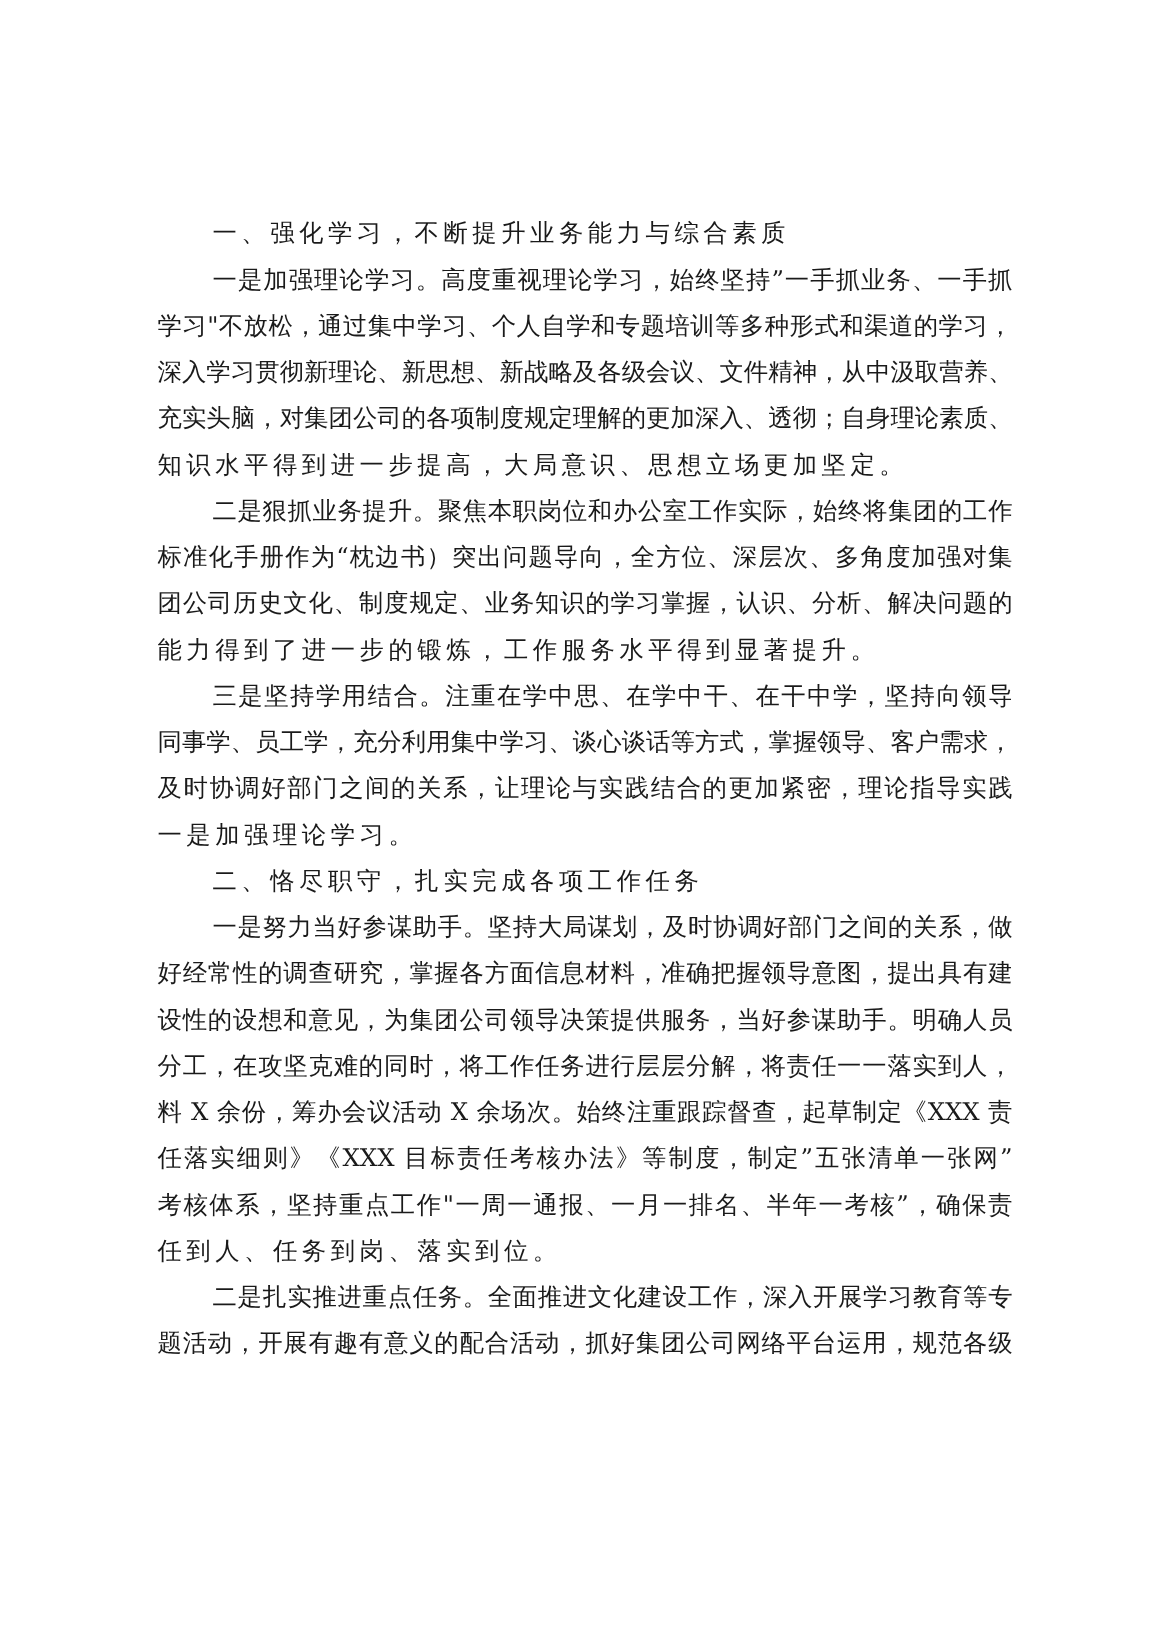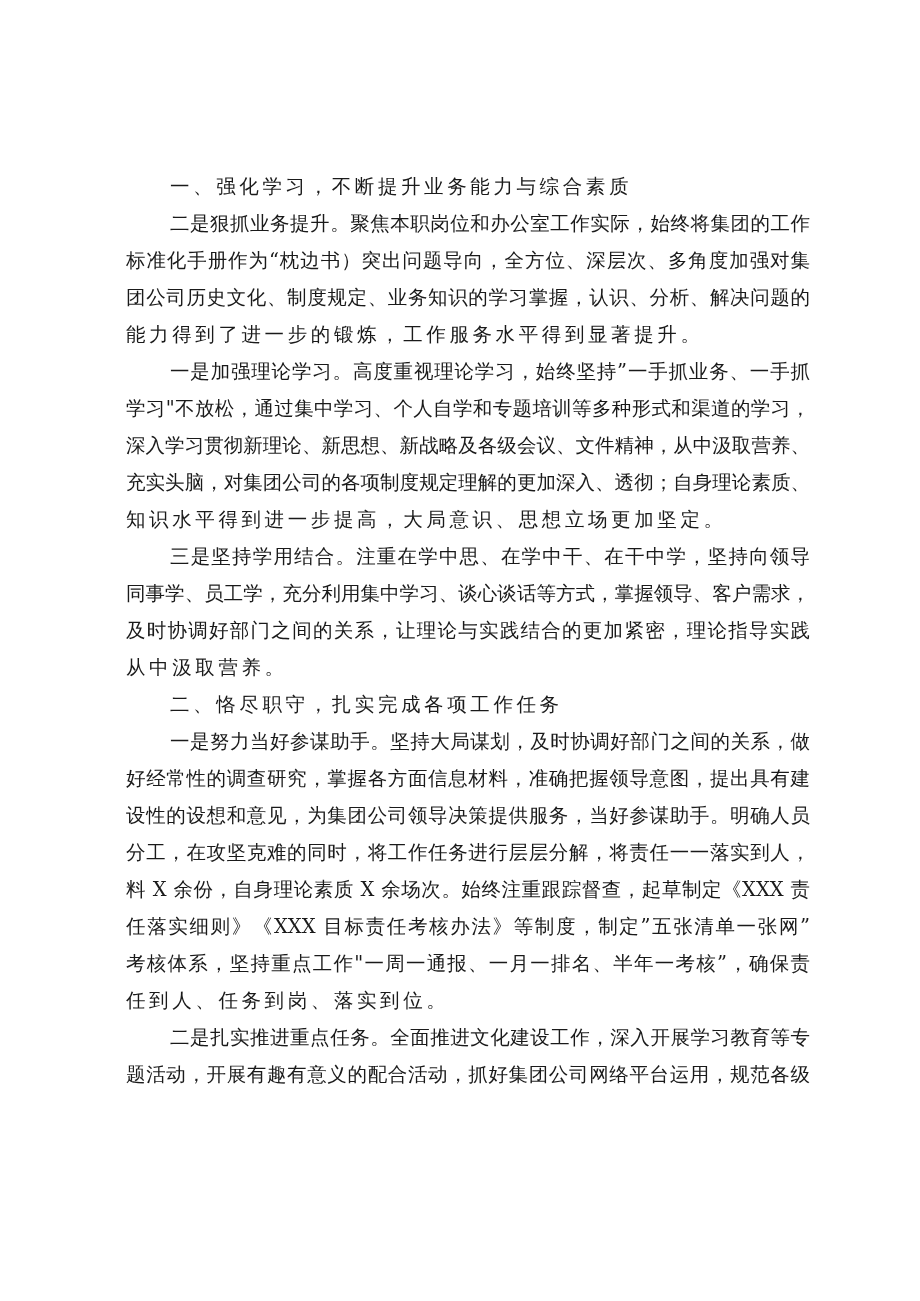--- a/index.html
+++ b/index.html
@@ -51,49 +51,49 @@
   </style>
 </head>
 <body>
 
 <div class="page">
   <div class="content">
 
     <div class="line indent">一、强化学习，不断提升业务能力与综合素质</div>
 
     <div class="para">
-      <div class="line indent justify">二是狠抓业务提升。聚焦本职岗位和办公室工作实际，始终将集团的工作</div>
-      <div class="line justify">标准化手册作为“枕边书）突出问题导向，全方位、深层次、多角度加强对集</div>
-      <div class="line justify">团公司历史文化、制度规定、业务知识的学习掌握，认识、分析、解决问题的</div>
-      <div class="line">能力得到了进一步的锻炼，工作服务水平得到显著提升。</div>
-    </div>
-
-    <div class="para">
       <div class="line indent justify">一是加强理论学习。高度重视理论学习，始终坚持”一手抓业务、一手抓</div>
       <div class="line justify">学习"不放松，通过集中学习、个人自学和专题培训等多种形式和渠道的学习，</div>
       <div class="line justify">深入学习贯彻新理论、新思想、新战略及各级会议、文件精神，从中汲取营养、</div>
       <div class="line justify">充实头脑，对集团公司的各项制度规定理解的更加深入、透彻；自身理论素质、</div>
       <div class="line">知识水平得到进一步提高，大局意识、思想立场更加坚定。</div>
     </div>
 
     <div class="para">
+      <div class="line indent justify">二是狠抓业务提升。聚焦本职岗位和办公室工作实际，始终将集团的工作</div>
+      <div class="line justify">标准化手册作为“枕边书）突出问题导向，全方位、深层次、多角度加强对集</div>
+      <div class="line justify">团公司历史文化、制度规定、业务知识的学习掌握，认识、分析、解决问题的</div>
+      <div class="line">能力得到了进一步的锻炼，工作服务水平得到显著提升。</div>
+    </div>
+
+    <div class="para">
       <div class="line indent justify">三是坚持学用结合。注重在学中思、在学中干、在干中学，坚持向领导学、</div>
       <div class="line justify">同事学、员工学，充分利用集中学习、谈心谈话等方式，掌握领导、客户需求，</div>
       <div class="line justify">及时协调好部门之间的关系，让理论与实践结合的更加紧密，理论指导实践</div>
-      <div class="line">从中汲取营养。</div>
+      <div class="line">一是加强理论学习。</div>
     </div>
 
     <div class="line indent">二、恪尽职守，扎实完成各项工作任务</div>
 
     <div class="para">
       <div class="line indent justify">一是努力当好参谋助手。坚持大局谋划，及时协调好部门之间的关系，做</div>
       <div class="line justify">好经常性的调查研究，掌握各方面信息材料，准确把握领导意图，提出具有建</div>
       <div class="line justify">设性的设想和意见，为集团公司领导决策提供服务，当好参谋助手。明确人员</div>
       <div class="line justify">分工，在攻坚克难的同时，将工作任务进行层层分解，将责任一一落实到人，</div>
-      <div class="line justify">料 X 余份，自身理论素质 X 余场次。始终注重跟踪督查，起草制定《XXX 责</div>
+      <div class="line justify">料 X 余份，筹办会议活动 X 余场次。始终注重跟踪督查，起草制定《XXX 责</div>
       <div class="line justify">任落实细则》《XXX 目标责任考核办法》等制度，制定”五张清单一张网”</div>
       <div class="line justify">考核体系，坚持重点工作"一周一通报、一月一排名、半年一考核”，确保责</div>
       <div class="line">任到人、任务到岗、落实到位。</div>
     </div>
 
     <div class="para">
       <div class="line indent justify">二是扎实推进重点任务。全面推进文化建设工作，深入开展学习教育等专</div>
       <div class="line justify">题活动，开展有趣有意义的配合活动，抓好集团公司网络平台运用，规范各级</div>
     </div>
 

